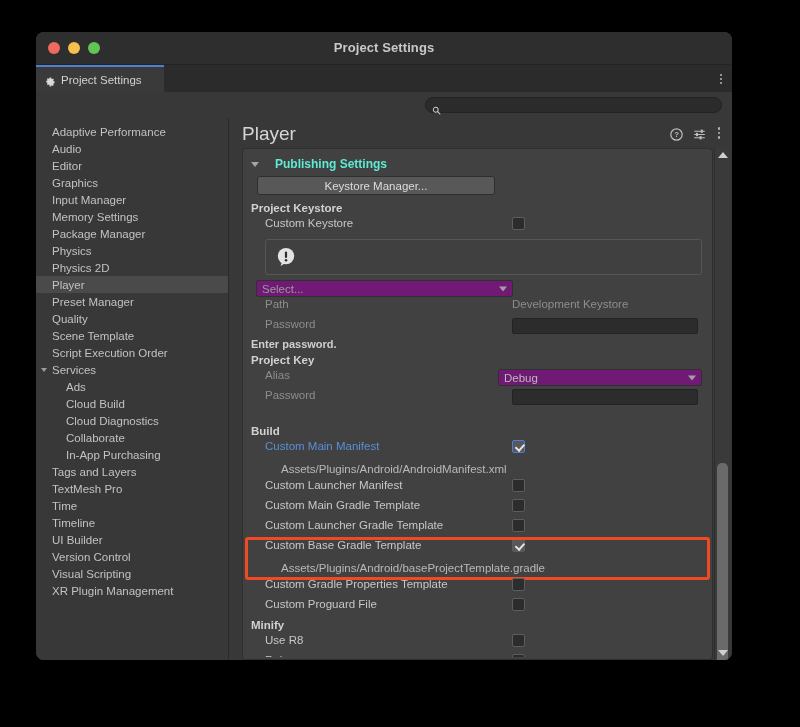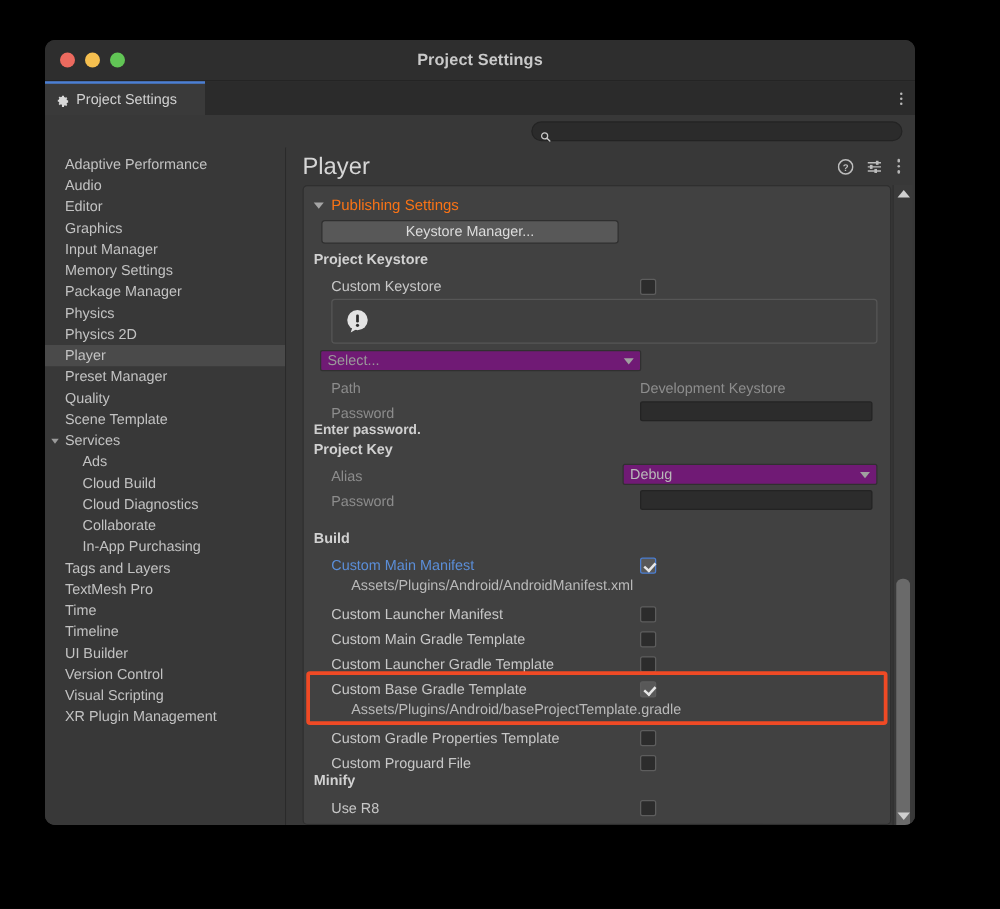--- a/index.html
+++ b/index.html
@@ -193,23 +193,23 @@
     background: #414141;
     border: 1px solid #2f2f2f;
     border-radius: 4px;
     overflow: hidden;
     position: relative;
     min-width: 0;
   }
   .panel-inner { padding: 6px 10px 0 8px; }
 
   .foldout {
-    display: flex; align-items: center; gap: 6px;
+    display: flex; align-items: center; gap: 16px;
     height: 18px;
-    font-size: 12px; font-weight: normal; color: #f97316;
+    font-size: 12px; font-weight: bold; color: #5eead4;
     margin-bottom: 3px;
   }
   .caret-down {
     width: 0; height: 0;
     border-left: 4.5px solid transparent;
     border-right: 4.5px solid transparent;
     border-top: 5.5px solid #a5a5a5;
   }
 
   .btn-wide {
@@ -229,21 +229,21 @@
     box-sizing: border-box;
   }
 
   .section-head {
     font-size: 11.5px; font-weight: bold;
     color: #d1d1d1;
     margin: 2px 0 3px 0;
   }
 
   .row {
-    display: flex; align-items: flex-end;
+    display: flex; align-items: flex-start;
     height: 19px;
     margin-bottom: 1px;
   }
   .row-label {
     font-size: 11.5px;
     color: #c7c7c7;
     flex: 0 0 auto;
   }
   .row-label.dim { color: #8d8d8d; }
   .row-label.blue { color: #5b8ed8; }
@@ -465,20 +465,23 @@
           <span>Player</span>
         </div>
         <div class="side-item">
           <span>Preset Manager</span>
         </div>
         <div class="side-item">
           <span>Quality</span>
         </div>
         <div class="side-item">
           <span>Scene Template</span>
+        </div>
+        <div class="side-item">
+          <span>Script Execution Order</span>
         </div>
         <div class="side-item">
           <span class="side-caret open"></span>
           <span>Services</span>
         </div>
         <div class="side-item indent">
           <span>Ads</span>
         </div>
         <div class="side-item indent">
           <span>Cloud Build</span>

